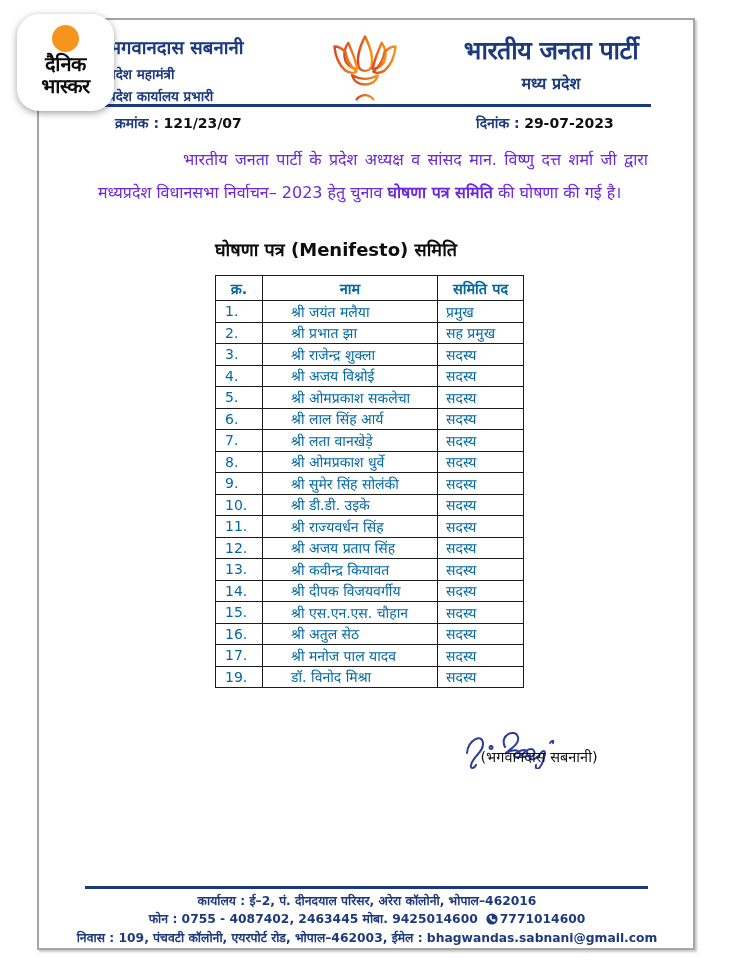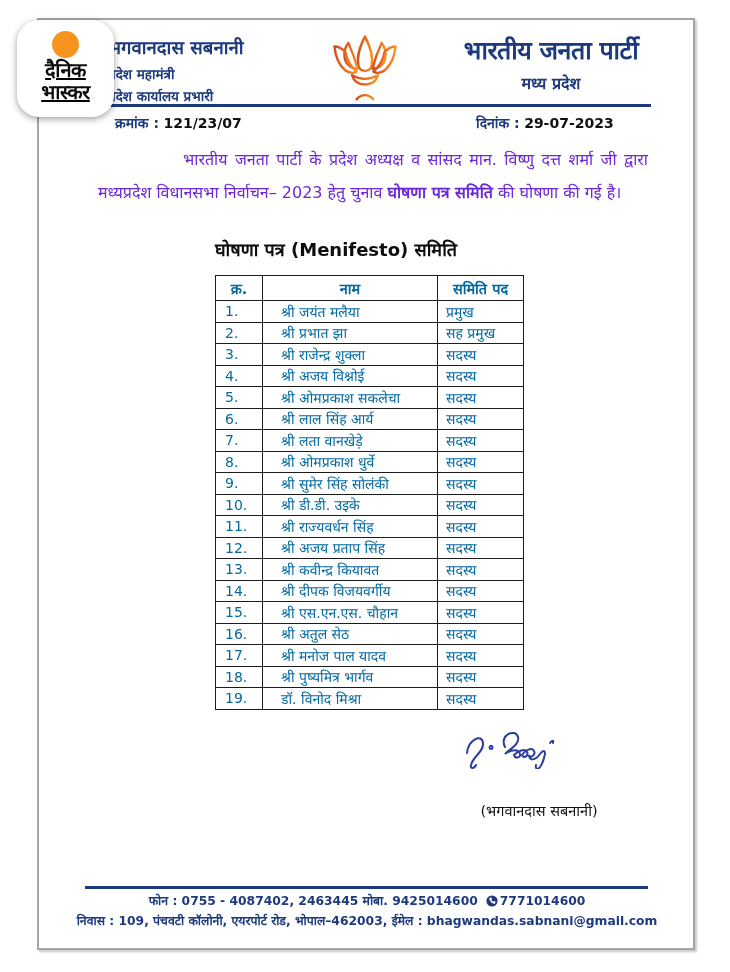--- a/index.html
+++ b/index.html
@@ -4,22 +4,22 @@
 <style>
   * { margin:0; padding:0; box-sizing:border-box; }
   html,body { width:730px; height:972px; background:#ffffff; font-family:"DejaVu Sans", sans-serif; }
   .abs { position:absolute; }
 
   
   #frame { left:37px; top:18px; width:658px; height:932px; border:2px solid #a6a6a6;
            box-shadow:2px 2px 2px #c9c9c9; background:#fff; }
 
   
-  #bhaskar { left:17px; top:20px; width:97px; height:97px; background:#fff; border-radius:22px;
-             box-shadow:0 2px 7px rgba(0,0,0,.38); z-index:6; text-align:center;text-decoration:underline; }
+  #bhaskar { left:17px; top:14px; width:97px; height:97px; background:#fff; border-radius:22px;
+             box-shadow:0 2px 7px rgba(0,0,0,.38); z-index:6; text-align:center; }
   #bhaskar .sun { width:27px; height:27px; border-radius:50%; background:#f7941d; margin:11px auto 1px; }
   #bhaskar .bl { font-weight:bold; font-size:20px; line-height:22px; color:#0d0d0d; letter-spacing:-.5px; }
 
   
   .navy { color:#1e3a7e; }
   #sender { left:108px; top:34px; width:210px; text-align:left; z-index:3; }
   #sender .nm { font-size:18.5px; font-weight:bold; }
   #sender .t1 { font-size:13.5px; font-weight:bold; margin-top:6px; }
   #sender .t2 { font-size:13.5px; font-weight:bold; margin-top:4px; }
   #lotus { left:328px; top:26px; z-index:3; }
@@ -42,26 +42,26 @@
 
   
   #tbl-title { left:177px; top:237px; width:318px; text-align:center; font-size:18px; font-weight:bold; color:#0d0d0d; }
   #ctable { left:215px; top:275px; }
   table { border-collapse:collapse; width:308px; table-layout:fixed; }
   th, td { border:1px solid #1c1c1c; color:#0369a1; overflow:hidden; white-space:nowrap; }
   th { font-size:14.5px; font-weight:bold; height:25px; text-align:center; }
   td { font-size:14px; height:21.5px; font-weight:normal; }
   col.c0 { width:47px; } col.c1 { width:175px; } col.c2 { width:86px; }
   td.c0 { padding-left:9px; }
-  td.c1 { padding-left:18px; }
+  td.c1 { padding-left:28px; }
   td.c2 { padding-left:8px; }
 
   
   #sig { left:455px; top:723px; }
-  #signame { left:439px; top:800px; width:200px; text-align:center; font-size:14.5px; color:#111; }
+  #signame { left:439px; top:746px; width:200px; text-align:center; font-size:14.5px; color:#111; }
 
   
   #hr-footer { left:85px; top:886px; width:563px; height:3px; background:#1e3a7e; }
   #footer { left:60px; top:893px; width:614px; text-align:center; color:#1e3a7e;
             font-size:12.3px; font-weight:bold; line-height:17.5px; }
   #footer .wa { display:inline-block; vertical-align:-2px; margin:0 2px 0 8px; }
 </style>
 </head>
 <body>
 
@@ -216,25 +216,20 @@
           <td class="c0">16.</td>
           <td class="c1">श्री अतुल सेठ</td>
           <td class="c2">सदस्य</td>
         </tr>
         <tr>
           <td class="c0">17.</td>
           <td class="c1">श्री मनोज पाल यादव</td>
           <td class="c2">सदस्य</td>
         </tr>
         <tr>
-          <td class="c0">18.</td>
-          <td class="c1">श्री पुष्यमित्र भार्गव</td>
-          <td class="c2">सदस्य</td>
-        </tr>
-        <tr>
           <td class="c0">19.</td>
           <td class="c1">डॉ. विनोद मिश्रा</td>
           <td class="c2">सदस्य</td>
         </tr>
       </tbody>
   </table>
 </div>
 
 <div id="sig" class="abs">
   <svg width="134" height="46" viewBox="0 0 134 46" fill="none">
@@ -243,20 +238,21 @@
       <path d="M36 23 a1.5 1.5 0 1 0 .1 0"></path>
       <path d="M50 24 C44 12 60 5 63 14 C65 22 53 27 50 31 C57 26 64 26 65 31 C66 35 60 36 59 32 C63 28 70 25 72 29 C74 33 68 36 67 32 C70 27 77 24 79 28 C81 32 75 36 74 32 C74 38 80 38 85 31 C88 27 90 27 90 31 C89 36 88 40 85 44 C83 47 80 46 81 42"></path>
       <path d="M95 20 c2 -3 4 -3 3 0"></path>
     </g>
   </svg>
 </div>
 <div id="signame" class="abs">(भगवानदास सबनानी)</div>
 
 <div id="hr-footer" class="abs"></div>
 <div id="footer" class="abs">
+  <div>कार्यालय : ई–2, पं. दीनदयाल परिसर, अरेरा कॉलोनी, भोपाल–462016</div>
   <div>
     <span>फोन : 0755 - 4087402, 2463445 मोबा. 9425014600</span><span class="wa"><svg width="12" height="12" viewBox="0 0 12 12">
           <circle cx="6" cy="6" r="5.6" fill="#1e3a7e"></circle>
           <path d="M3.6 3.1 l1.1-.55 c.3-.14.62 0 .76.28 l.5 1 c.12.26.05.57-.18.74 l-.47.38 c.33.76 1.03 1.46 1.8 1.8 l.38-.47 c.17-.23.48-.3.74-.18 l1 .5 c.28.14.42.47.28.76 l-.55 1.1 c-.12.26-.4.4-.68.34 C6 8.5 3.5 6 3.26 3.78 c-.06-.28.08-.56.34-.68 z" fill="#fff"></path>
         </svg></span><span>7771014600</span>
   </div>
   <div>निवास : 109, पंचवटी कॉलोनी, एयरपोर्ट रोड, भोपाल–462003, ईमेल : bhagwandas.sabnani@gmail.com</div>
 </div>
 
 </body></html>

